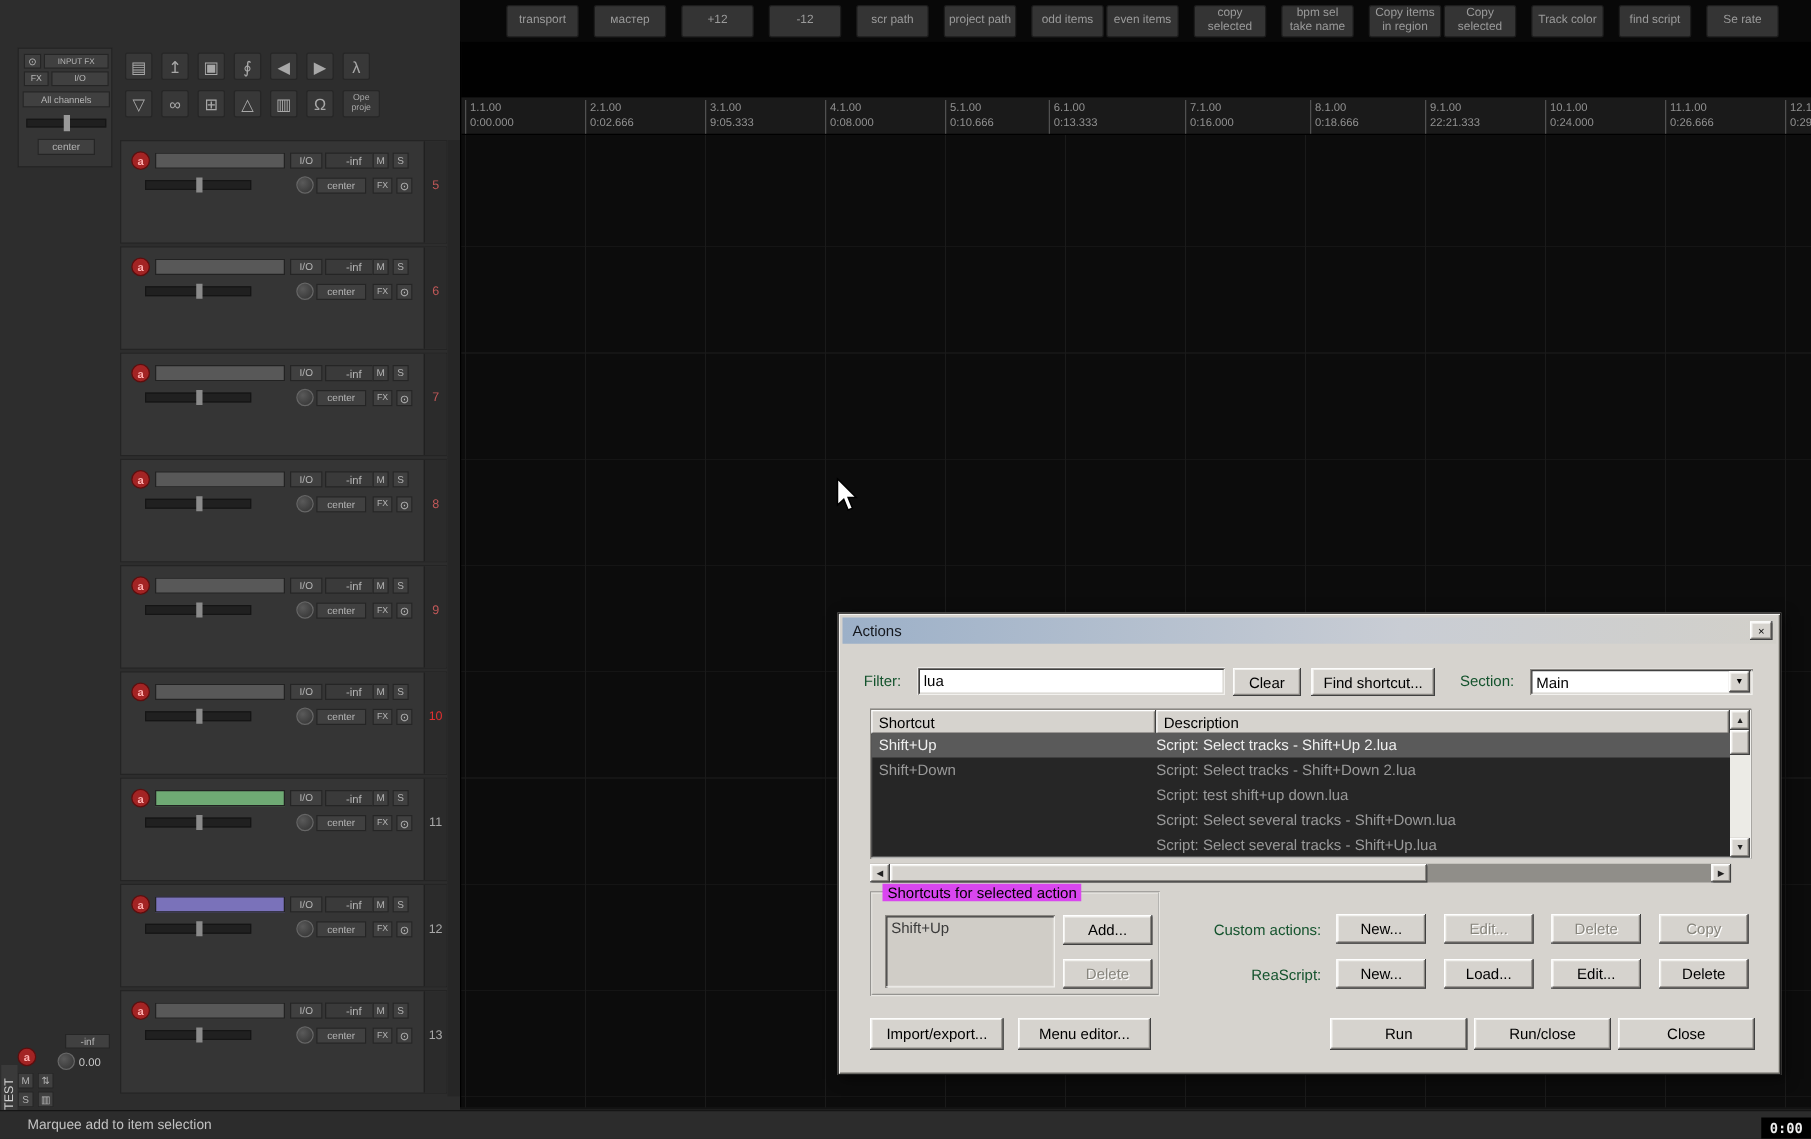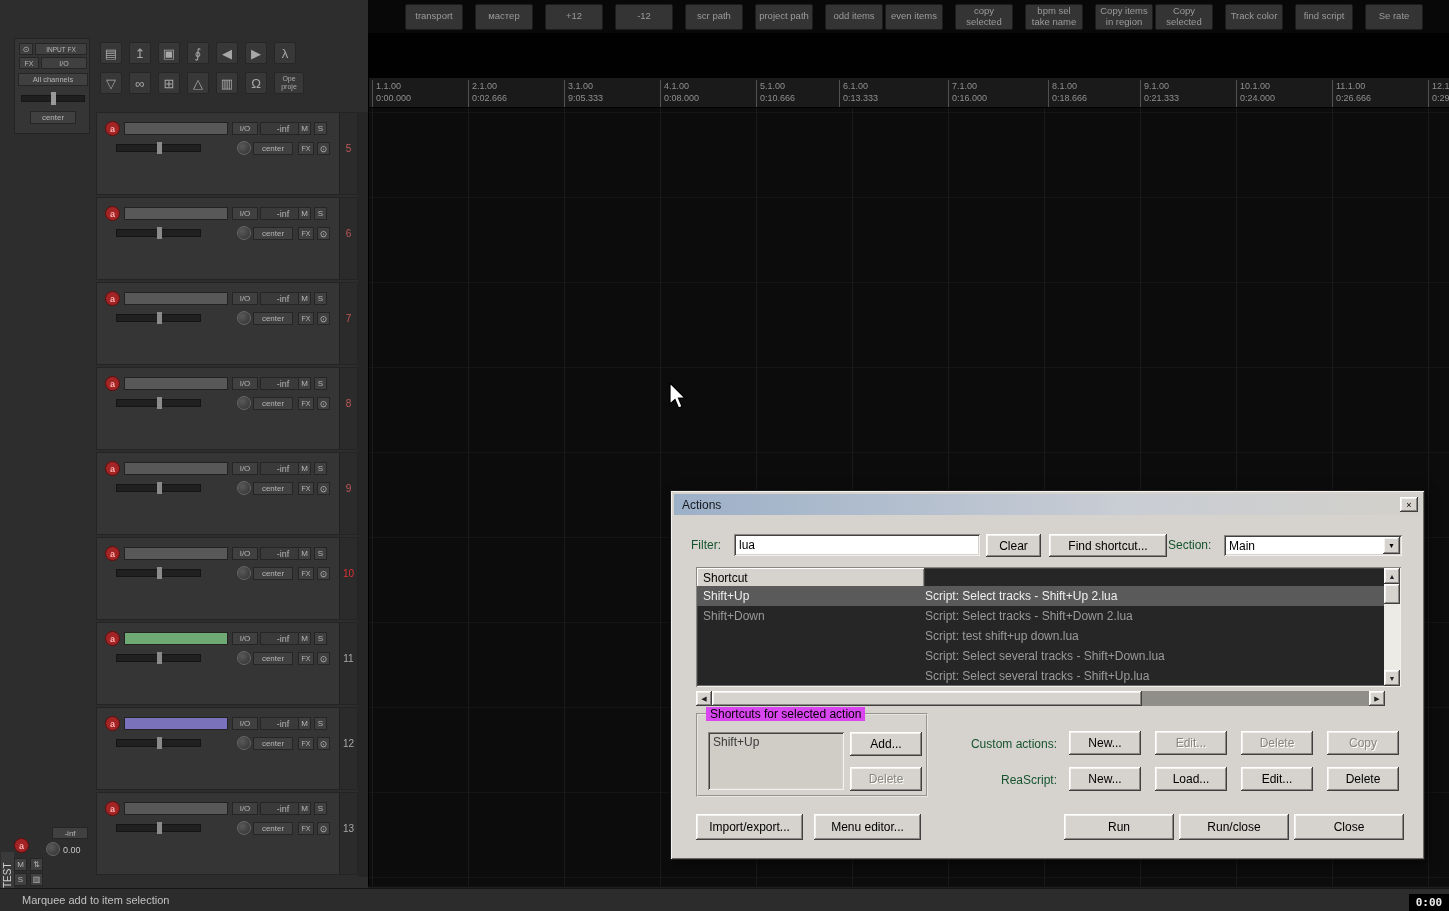--- a/index.html
+++ b/index.html
@@ -122,21 +122,21 @@
     cursor: default; white-space: nowrap; }
   .wbtn.disabled { color: #88867e; text-shadow: 1px 1px 0 #fff; }
   #dialog-close { right: 6px; top: 6px; width: 18px; height: 15px; font-size: 9px; }
   .sunken { position: absolute; background: #fff; border: none;
     box-shadow: inset 1px 1px 0 #8a8782, inset -1px -1px 0 #f2f1ee, inset 2px 2px 0 #404040, inset -2px -2px 0 #d6d3ce; }
   .dlg-label { position: absolute; font-size: 12px; color: #14532d; }
   #filter-label { left: 20px; top: 47px; }
   #filter-input { left: 63px; top: 43px; width: 246px; height: 22px; font: 12px "Liberation Sans", sans-serif;
     padding: 0 5px; color: #000; outline: none; }
   #clear-btn { left: 315px; top: 43px; width: 55px; height: 23px; }
-  #find-btn  { left: 378px; top: 43px; width: 118px; height: 23px; }
+  #find-btn  { left: 378px; top: 43px; width: 99px; height: 23px; }
   #section-label { left: 497px; top: 47px; }
   #section-dropdown { left: 553px; top: 44px; width: 178px; height: 21px; display: flex;
     align-items: center; padding-left: 5px; }
   #section-dd-arrow { right: 2px; top: 2px; width: 17px; height: 17px; font-size: 7px; }
 
   #action-list { position: absolute; left: 25px; top: 76px; width: 705px; height: 120px;
     background: #262626;
     box-shadow: inset 1px 1px 0 #8a8782, inset -1px -1px 0 #f2f1ee, inset 2px 2px 0 #404040, inset -2px -2px 0 #6a6a6a; }
   #list-headers { position: absolute; left: 1px; top: 1px; right: 17px; height: 20px; display: flex; }
   .col-hdr { background: #d6d3ce; color: #000; font-size: 12px; display: flex; align-items: center;
@@ -449,21 +449,21 @@
         <div class="ruler-mark" style="left: 579px;">
           <div class="rm-bar">7.1.00</div>
           <div class="rm-time">0:16.000</div>
         </div>
         <div class="ruler-mark" style="left: 679px;">
           <div class="rm-bar">8.1.00</div>
           <div class="rm-time">0:18.666</div>
         </div>
         <div class="ruler-mark" style="left: 771px;">
           <div class="rm-bar">9.1.00</div>
-          <div class="rm-time">0:21.333</div>
+          <div class="rm-time">22:21.333</div>
         </div>
         <div class="ruler-mark" style="left: 867px;">
           <div class="rm-bar">10.1.00</div>
           <div class="rm-time">0:24.000</div>
         </div>
         <div class="ruler-mark" style="left: 963px;">
           <div class="rm-bar">11.1.00</div>
           <div class="rm-time">0:26.666</div>
         </div>
         <div class="ruler-mark" style="left: 1059px;">
@@ -494,20 +494,21 @@
     <div id="section-dropdown" class="sunken">
       <span id="section-value">Main</span>
       <div id="section-dd-arrow" class="wbtn">
         <span>▼</span>
       </div>
     </div>
 
     <div id="action-list">
       <div id="list-headers">
         <div class="col-hdr" id="hdr-shortcut">Shortcut</div>
+        <div class="col-hdr" id="hdr-desc">Description</div>
       </div>
       <div id="action-rows">
           <div class="action-row selected">
             <div class="cell-shortcut">Shift+Up</div>
             <div class="cell-desc">Script: Select tracks - Shift+Up 2.lua</div>
           </div>
           <div class="action-row">
             <div class="cell-shortcut">Shift+Down</div>
             <div class="cell-desc">Script: Select tracks - Shift+Down 2.lua</div>
           </div>

